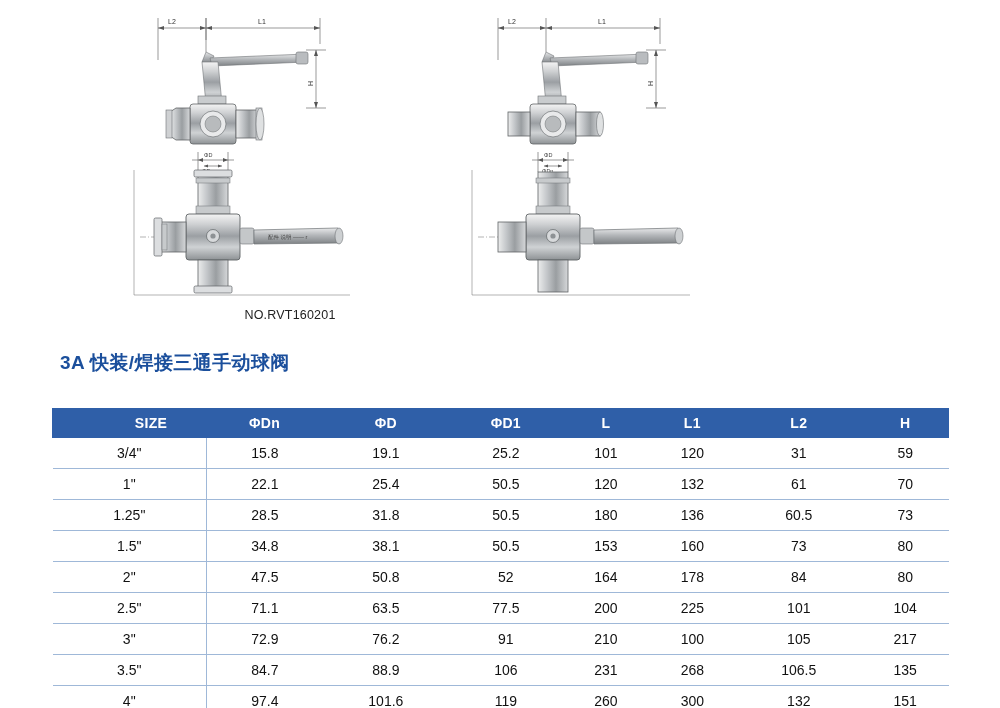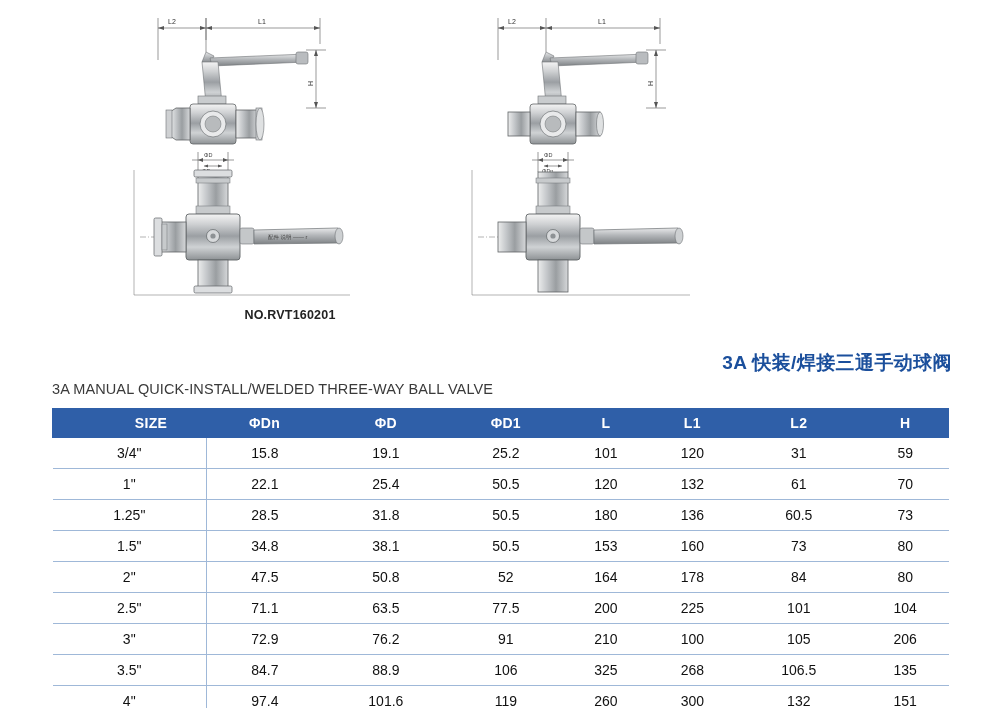--- a/index.html
+++ b/index.html
@@ -36,38 +36,36 @@
   .svg-wrap { position: absolute; left: 0; top: 0; }
 
   .part-no {
     position: absolute;
     bottom: 14px;
     width: 100%;
     text-align: center;
     font-size: 12.5px;
     color: #222;
     letter-spacing: 0.2px;
-    font-weight: bold;
   }
 
   
   .title-zone {
     position: absolute;
     left: 52px;
     top: 352px;
     width: 900px;
   }
   .title-cn {
     font-size: 19px;
     font-weight: bold;
     color: #1b4f9c;
     letter-spacing: 0.4px;
-    margin: 0 0 6px 2px;
+    margin: 0 0 6px 8px;
     line-height: 1.2;
-    text-align: right;
   }
   .title-en {
     font-size: 14.5px;
     color: #3a3a3a;
     margin: 0;
     line-height: 1.2;
     letter-spacing: 0.1px;
   }
 
   
@@ -320,21 +318,20 @@
         <line x1="22" y1="170" x2="22" y2="295" stroke="#666" stroke-width="0.5"></line>
         <line x1="22" y1="295" x2="240" y2="295" stroke="#666" stroke-width="0.5"></line>
         <line x1="28" y1="237" x2="48" y2="237" stroke="#666" stroke-width="0.5" stroke-dasharray="6,2,1,2"></line>
       </svg>
     </div>
   </div>
 </div>
 
 <div class="title-zone">
   <h1 class="title-cn">3A 快装/焊接三通手动球阀</h1>
-  <p class="title-en">3A MANUAL QUICK-INSTALL/WELDED THREE-WAY BALL VALVE</p>
 </div>
 
 <table class="spec-table">
   <thead>
     <tr>
       <th class="size-col">SIZE</th>
       <th>ΦDn</th>
       <th>ΦD</th>
       <th>ΦD1</th>
       <th>L</th>
@@ -405,28 +402,28 @@
         <td>104</td>
       </tr>
       <tr>
         <td class="size-cell">3"</td>
         <td>72.9</td>
         <td>76.2</td>
         <td>91</td>
         <td>210</td>
         <td>100</td>
         <td>105</td>
-        <td>206</td>
+        <td>217</td>
       </tr>
       <tr>
         <td class="size-cell">3.5"</td>
         <td>84.7</td>
         <td>88.9</td>
         <td>106</td>
-        <td>325</td>
+        <td>231</td>
         <td>268</td>
         <td>106.5</td>
         <td>135</td>
       </tr>
       <tr>
         <td class="size-cell">4"</td>
         <td>97.4</td>
         <td>101.6</td>
         <td>119</td>
         <td>260</td>

